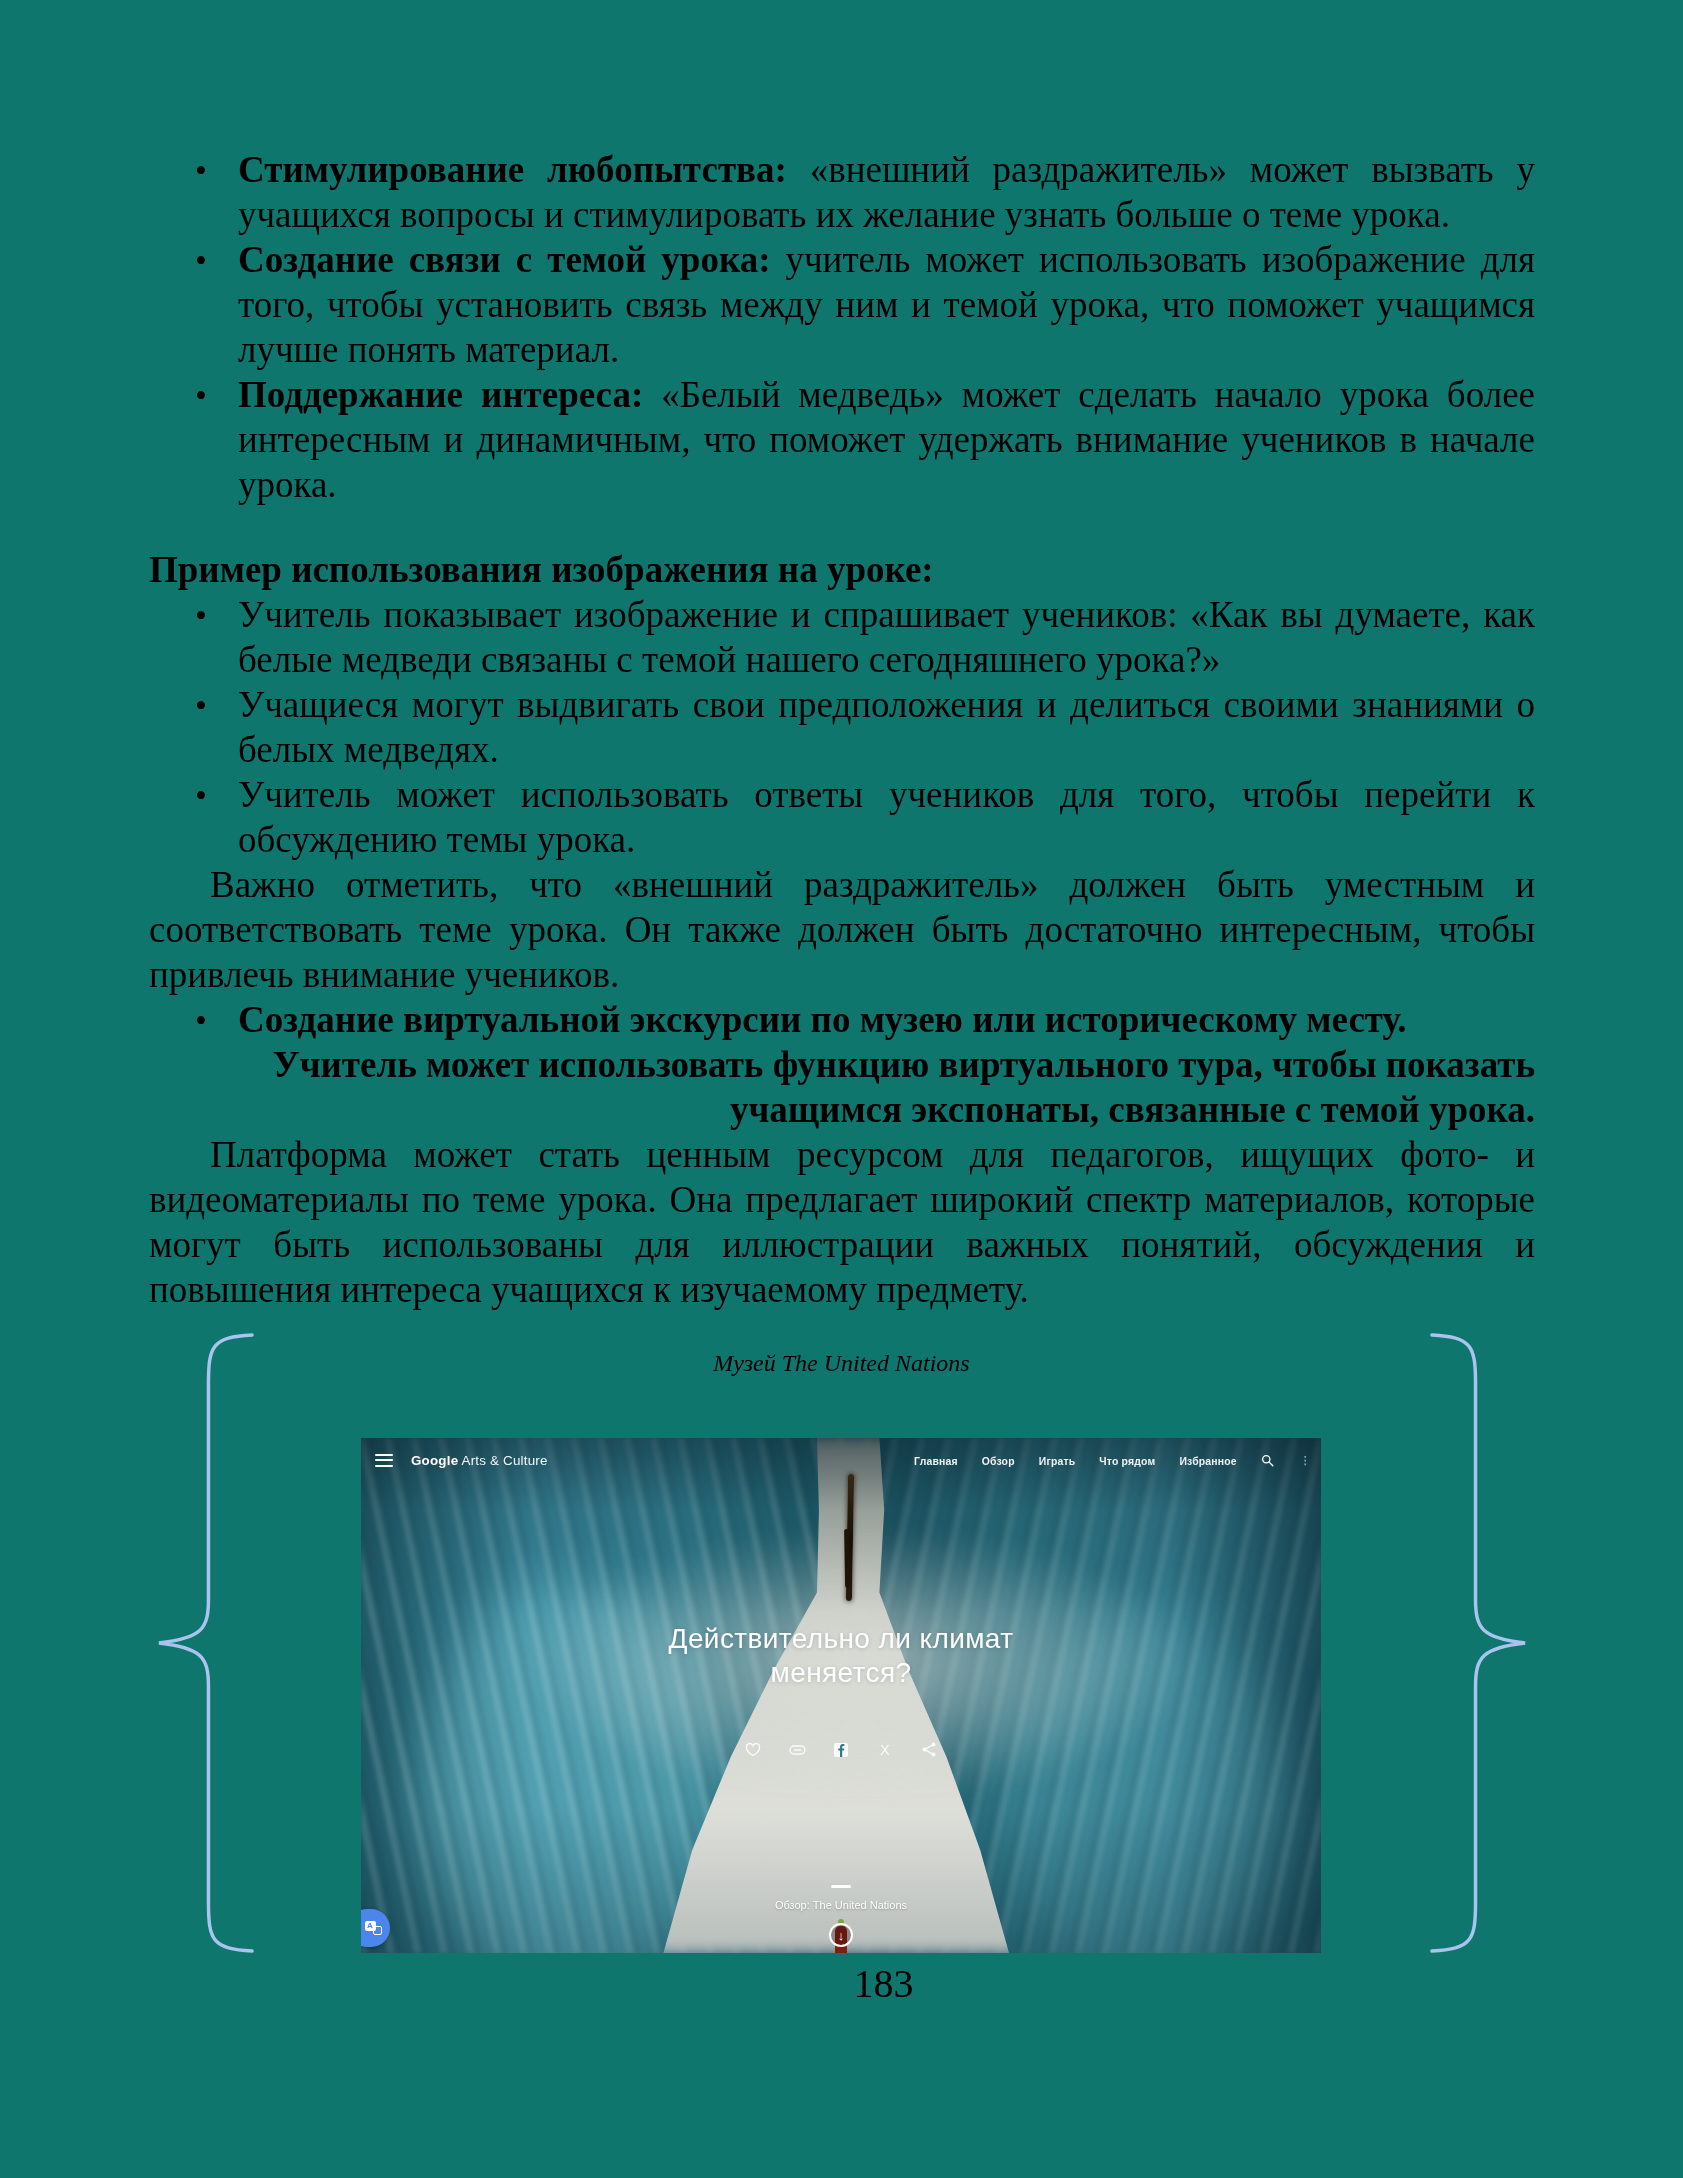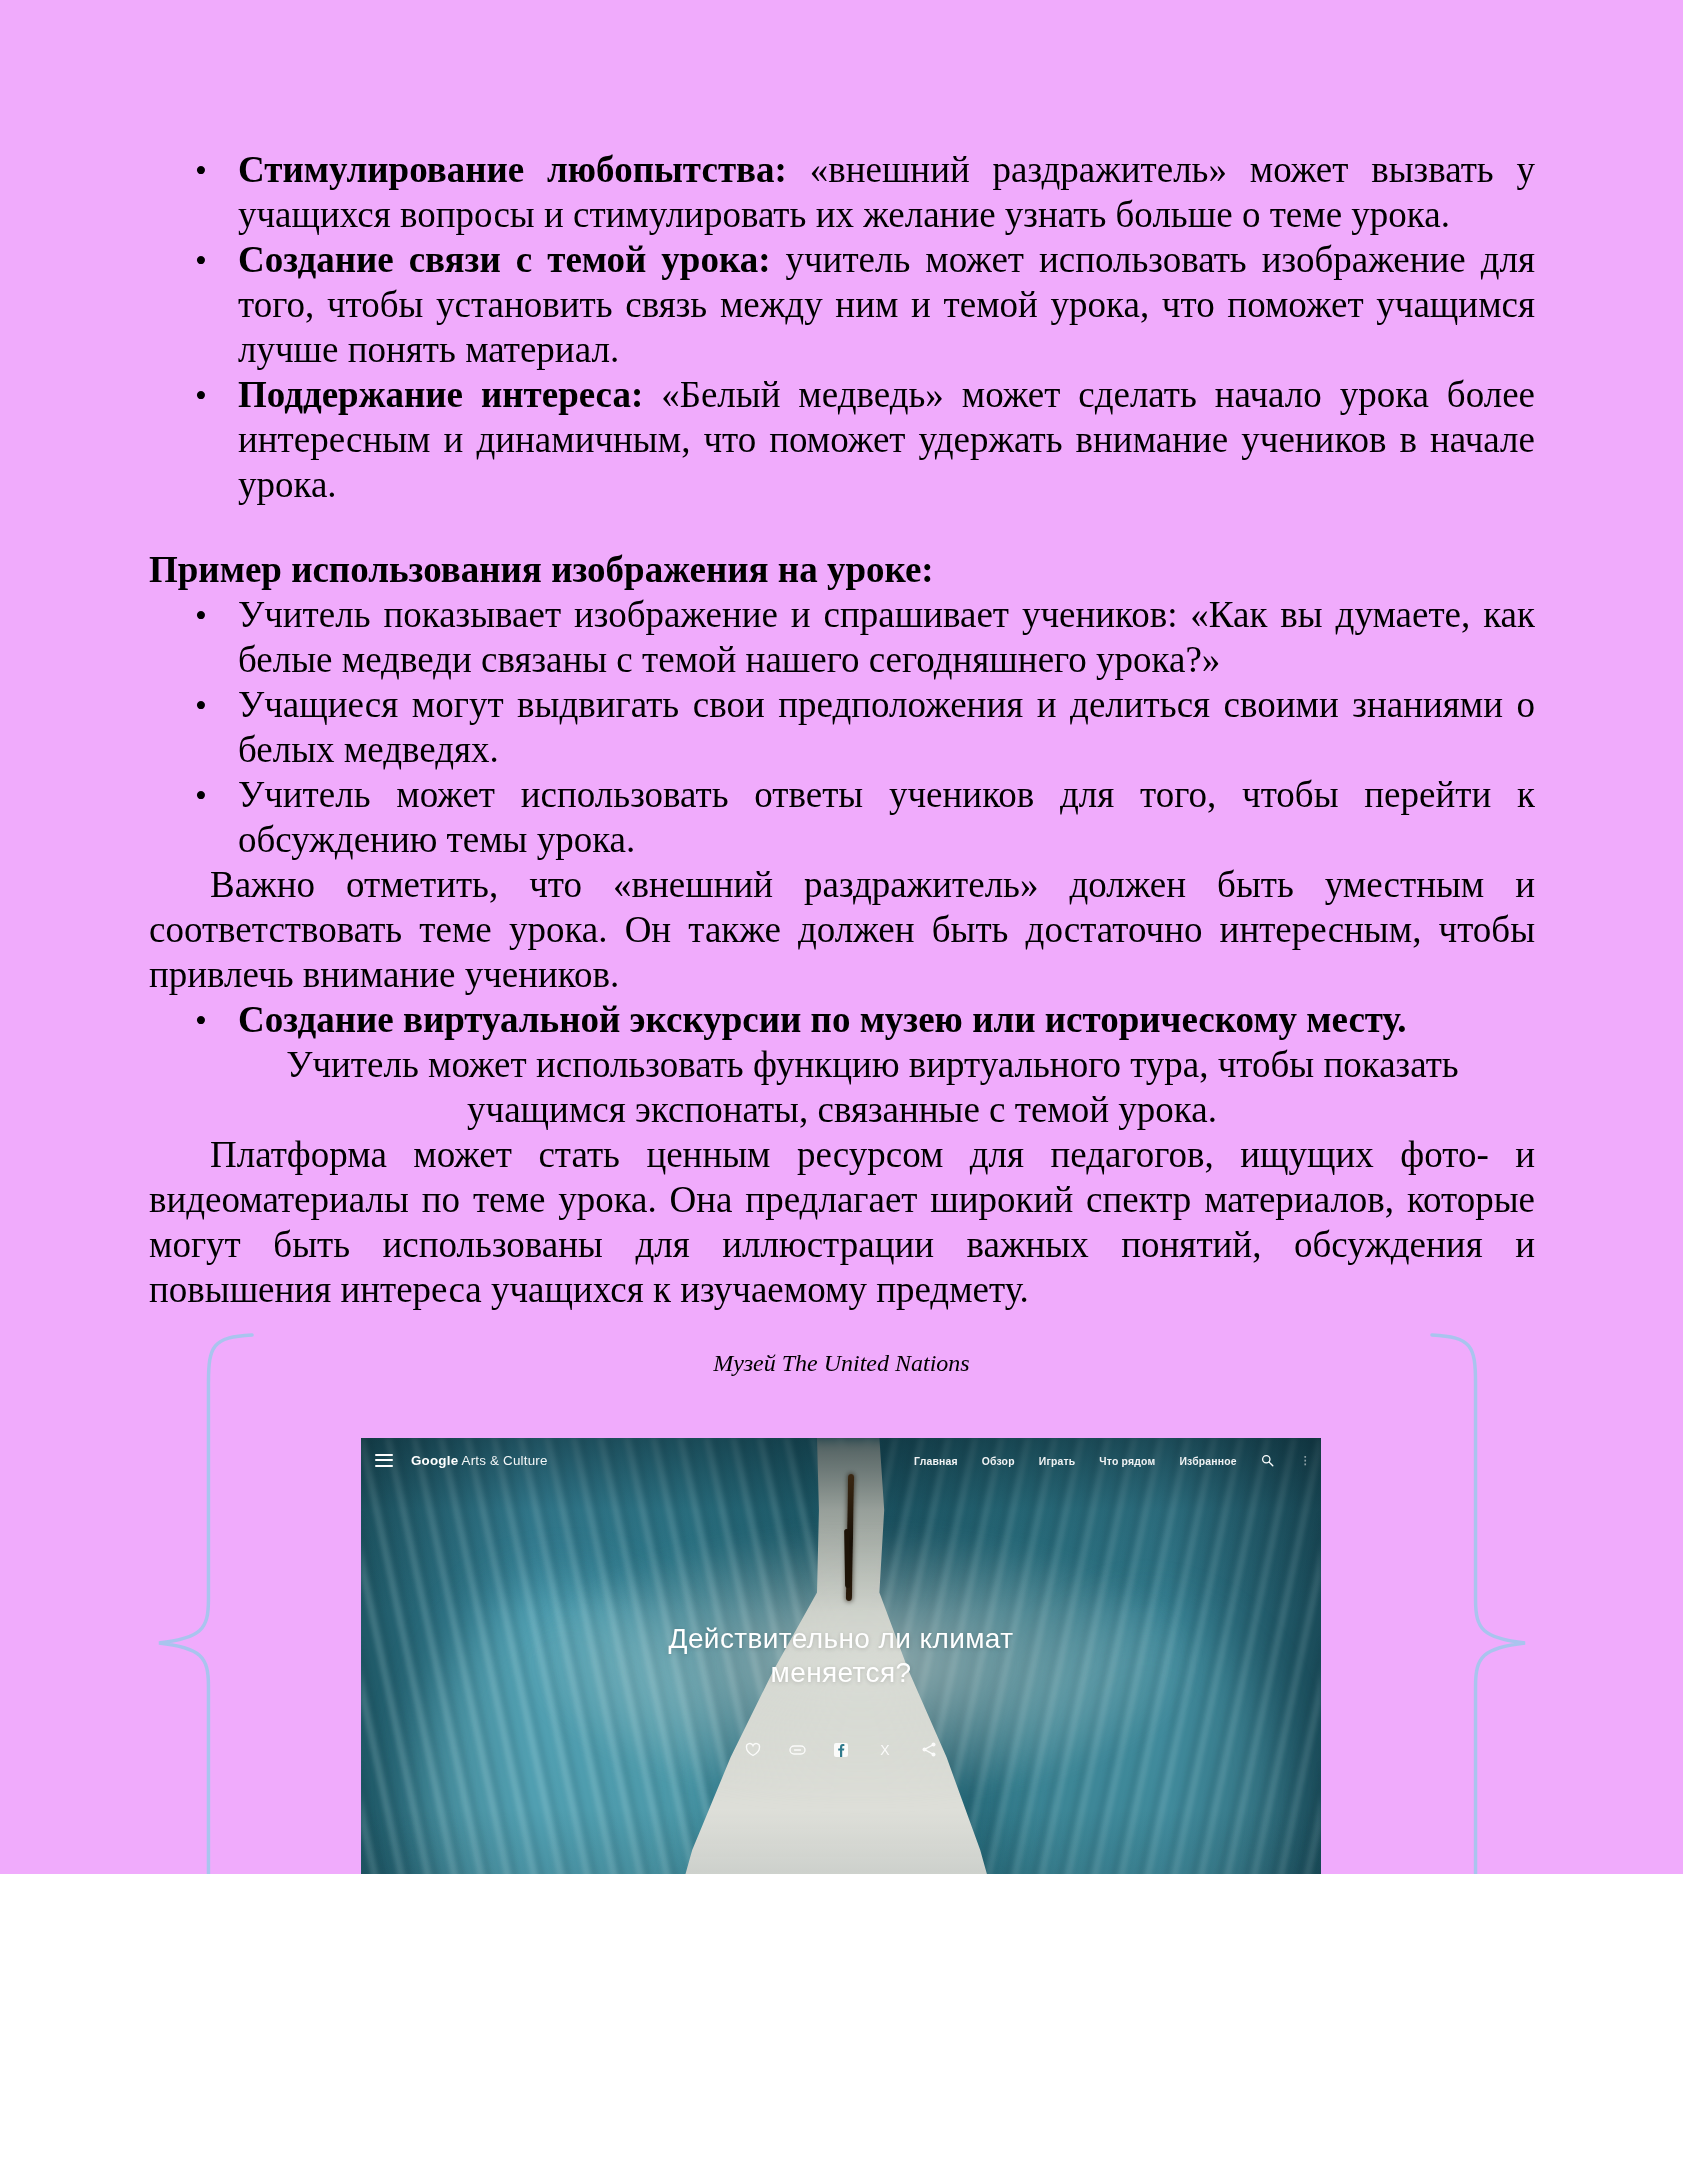--- a/index.html
+++ b/index.html
@@ -1,29 +1,29 @@
 <!DOCTYPE html>
 <html lang="ru"><head>
 <meta charset="utf-8">
 <style>
   html,body{margin:0;padding:0;background:#ffffff;}
-  .page{position:relative;width:1683px;height:1874px;background:#f0abfc;overflow:hidden;
+  .page{position:relative;width:1683px;height:2178px;background:#0f766e;overflow:hidden;
         font-family:"Liberation Serif", serif;color:#000;}
 
   
   .textblock{position:absolute;left:149px;top:147px;width:1386px;
              font-size:37px;line-height:45px;}
   .textblock p, .textblock ul, .textblock h2{margin:0;padding:0;}
   ul.doc-list{list-style:none;}
   ul.doc-list li{position:relative;padding-left:89px;text-align:justify;}
   ul.doc-list li::before{content:"•";position:absolute;left:46px;top:1px;font-size:34px;}
   .lead{font-weight:bold;}
   h2.doc-heading{font-size:37px;font-weight:bold;margin-top:40px;text-align:left;}
   p.doc-par{text-align:justify;text-indent:61px;}
-  p.doc-par-left{text-align:center;text-indent:61px;}
+  p.doc-par-left{text-align:right;text-indent:61px;font-weight:bold;}
 
   
   .fig-caption{position:absolute;left:0;top:1350px;width:100%;text-align:center;
                font-style:italic;font-size:24px;}
   .page-number{position:absolute;left:0;top:1960px;width:100%;text-align:center;font-size:40px;padding-left:42px;}
 
   
   .brace{position:absolute;top:1330px;width:111px;height:626px;}
   .brace-left{left:149px;}
   .brace-right{left:1424px;transform:scaleX(-1);}

